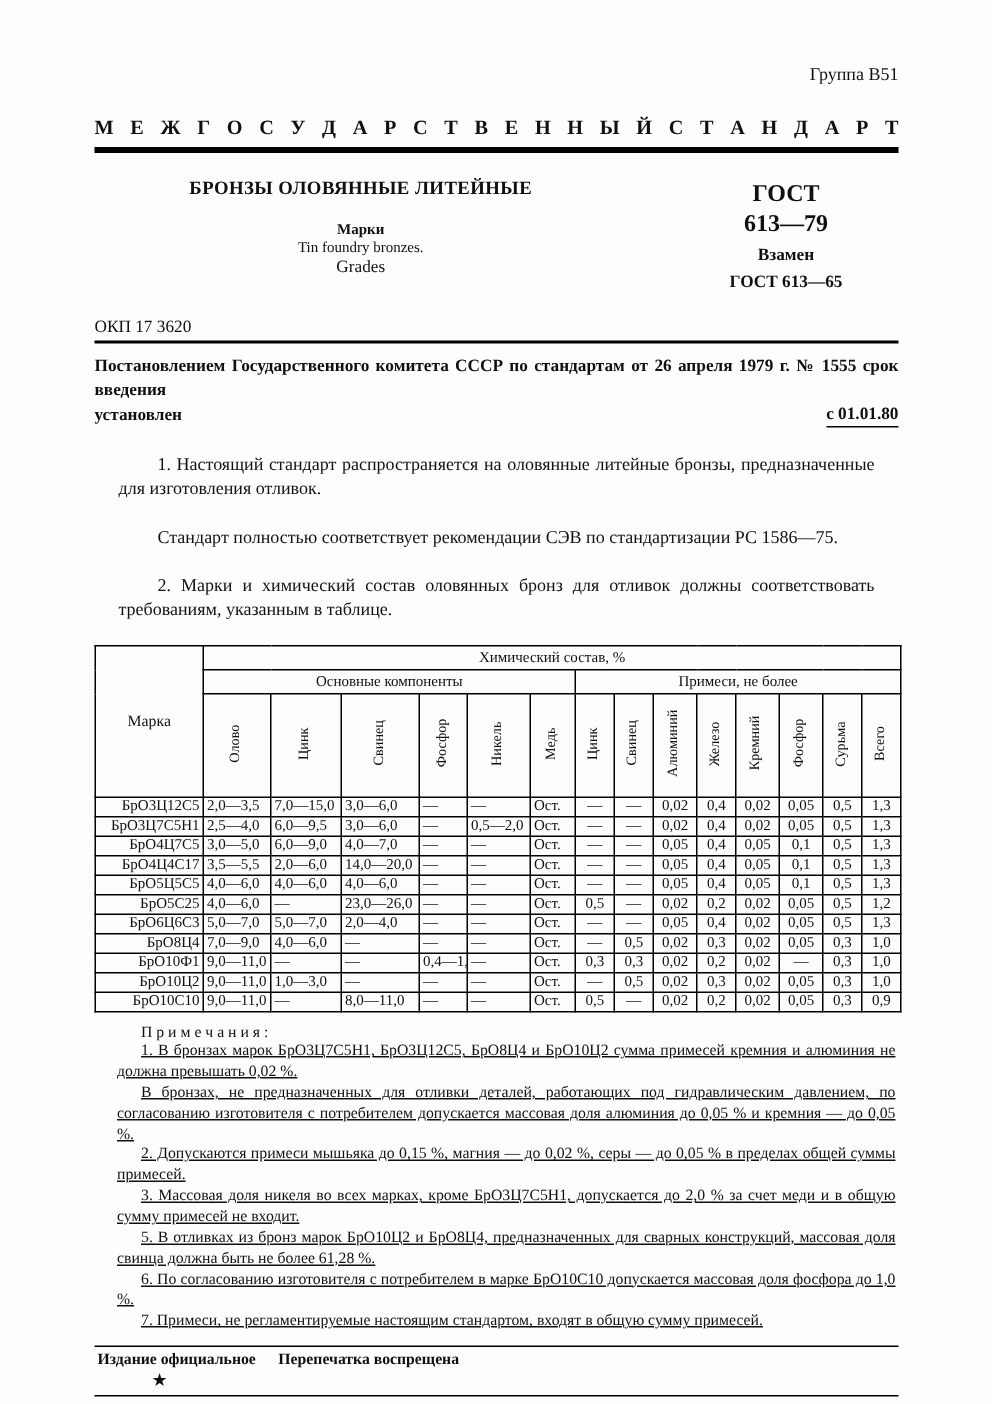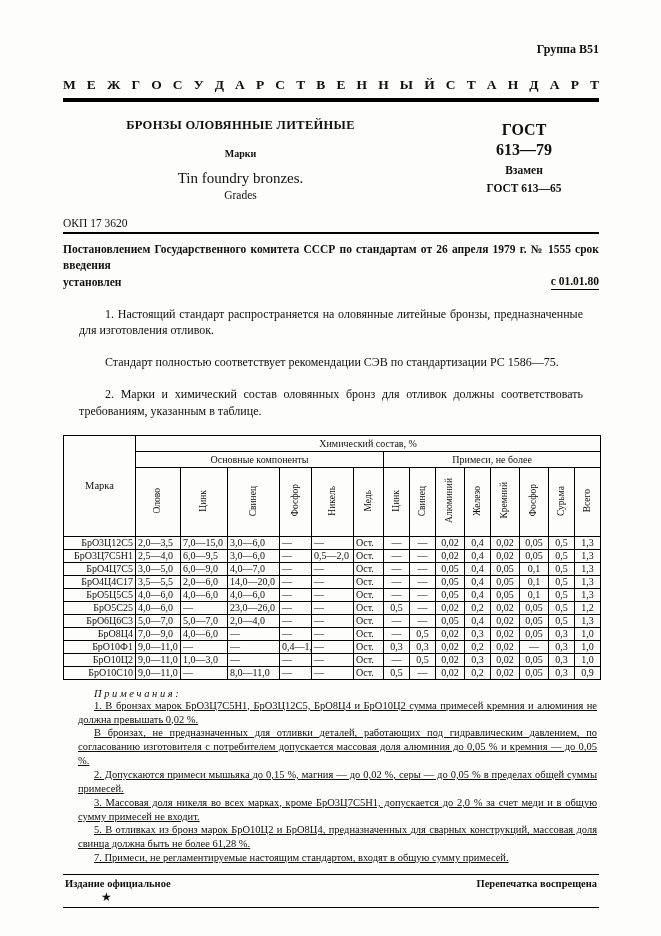--- a/index.html
+++ b/index.html
@@ -1,25 +1,25 @@
 <!DOCTYPE html>
 <html><head>
 <meta charset="utf-8">
 <style>
   html,body{margin:0;padding:0;}
   body{width:661px;height:936px;background:#fdfdfb;font-family:"Liberation Serif",serif;color:#101010;}
   .page{padding:42px 62px 0 63px;}
-  .group{text-align:right;font-weight:700;font-size:12px;}
+  .group{text-align:right;font-weight:400;font-size:12px;}
   .std-header{margin-top:20px;font-weight:700;font-size:13.5px;text-align:justify;text-align-last:justify;}
   .thick-rule{border-top:4px solid #000;margin-top:5px;}
   .title-block{display:flex;justify-content:space-between;margin-top:16px;}
   .title-left{width:355px;text-align:center;}
   .title-ru{font-weight:700;font-size:12.5px;letter-spacing:.3px;}
   .subtitle-ru{font-weight:700;font-size:10px;margin-top:15px;}
-  .title-en{font-size:15px;margin-top:10px;line-height:1.3;}
+  .title-en{font-size:10px;margin-top:0;line-height:1.3;}
   .subtitle-en{font-size:11.5px;}
   .title-right{width:150px;text-align:center;padding-top:2px;}
   .gost{font-weight:700;font-size:16px;line-height:1.25;}
   .vzamen{font-weight:700;font-size:11.5px;margin-top:3px;line-height:1.3;}
   .okp{font-size:11.5px;margin-top:16px;}
   .thin-rule{border-top:2px solid #000;margin-top:3px;}
   .decree{margin-top:7px;font-weight:700;font-size:11.5px;line-height:1.4;}
   .decree-line1{text-align:justify;text-align-last:justify;}
   .decree-line2{display:flex;justify-content:space-between;align-items:flex-end;}
   .decree-date{border-bottom:1.5px solid #000;}
@@ -28,24 +28,24 @@
   table.chem{width:100%;border-collapse:collapse;table-layout:fixed;margin-top:10px;}
   .chem th,.chem td{border:1px solid #000;font-weight:400;}
   .chem thead th{font-size:10px;text-align:center;vertical-align:middle;padding:2px 1px;}
   .chem th.marka{font-size:10.5px;}
   .chem .vert{height:64px;vertical-align:middle;padding:2px 0;}
   .chem .vert span{writing-mode:vertical-rl;transform:rotate(180deg);font-size:9.5px;line-height:1;display:inline-block;}
   .chem tbody td{font-size:10px;line-height:12px;height:12px;padding:0 2px;white-space:nowrap;overflow:hidden;}
   .chem tbody td.grade{text-align:right;}
   .chem tbody td.imp{text-align:center;padding:0 1px;}
   .notes{margin-top:8px;padding:0 2px 0 15px;}
-  .notes-title{font-size:10.5px;text-indent:16px;font-style:italic;}
+  .notes-title{font-size:10.5px;text-indent:16px;}
   .note{font-size:10.5px;line-height:1.32;text-align:justify;text-indent:16px;margin:0;text-decoration:underline;}
   .footer-rule{border-top:1.5px solid #000;margin-top:9px;}
-  .footer-row{display:flex;justify-content:space-between;align-items:flex-start;font-weight:700;font-size:10.5px;padding:3px 2px 0 2px;}
+  .footer-row{display:flex;align-items:flex-start;font-weight:700;font-size:10.5px;padding:3px 2px 0 2px;gap:15px;}
   .star{font-size:12px;margin-top:1px;padding-left:36px;font-weight:400;}
   .footer-rule-bottom{border-top:1.5px solid #000;margin-top:2px;}
 </style>
 </head>
 <body>
 
 <div class="page">
 
   <div class="group">Группа В51</div>
 
@@ -320,20 +320,21 @@
   </table>
 
   <div class="notes">
     <div class="notes-title">П р и м е ч а н и я :</div>
     <div>
         <p class="note">1. В бронзах марок БрО3Ц7С5Н1, БрО3Ц12С5, БрО8Ц4 и БрО10Ц2 сумма примесей кремния и алюминия не должна превышать 0,02 %.</p>
         <p class="note">В бронзах, не предназначенных для отливки деталей, работающих под гидравлическим давлением, по согласованию изготовителя с потребителем допускается массовая доля алюминия до 0,05 % и кремния — до 0,05 %.</p>
         <p class="note">2. Допускаются примеси мышьяка до 0,15 %, магния — до 0,02 %, серы — до 0,05 % в пределах общей суммы примесей.</p>
         <p class="note">3. Массовая доля никеля во всех марках, кроме БрО3Ц7С5Н1, допускается до 2,0 % за счет меди и в общую сумму примесей не входит.</p>
         <p class="note">5. В отливках из бронз марок БрО10Ц2 и БрО8Ц4, предназначенных для сварных конструкций, массовая доля свинца должна быть не более 61,28 %.</p>
+        <p class="note">6. По согласованию изготовителя с потребителем в марке БрО10С10 допускается массовая доля фосфора до 1,0 %.</p>
         <p class="note">7. Примеси, не регламентируемые настоящим стандартом, входят в общую сумму примесей.</p>
       </div>
   </div>
 
   <div class="footer-rule"></div>
   <div class="footer-row">
     <div>
       <div>Издание официальное</div>
       <div class="star">★</div>
     </div>

